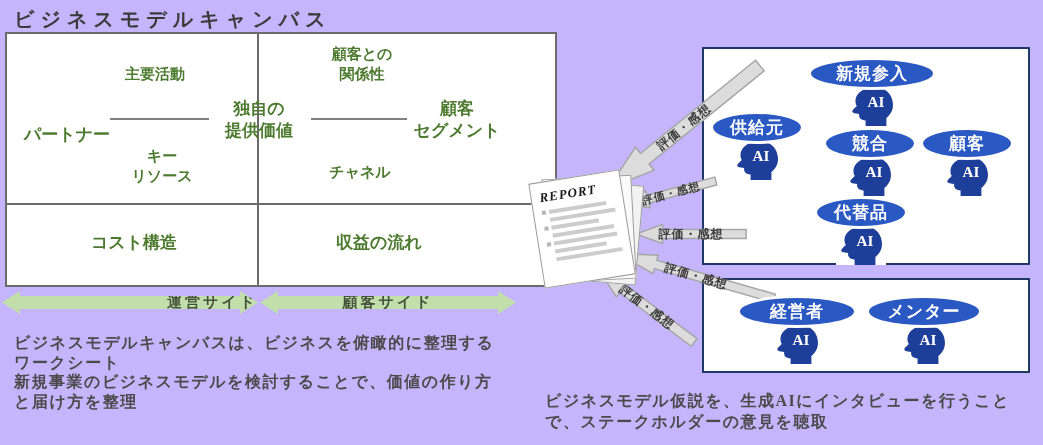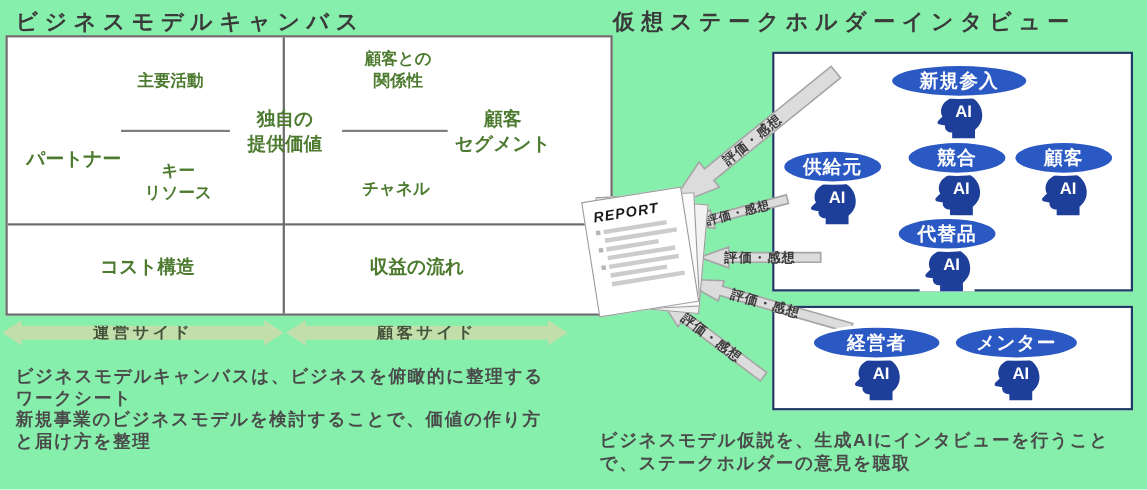--- a/index.html
+++ b/index.html
@@ -1,18 +1,18 @@
 <!DOCTYPE html>
 <html><head>
 <meta charset="utf-8">
 <style>
   html,body{margin:0;padding:0;background:#fff;}
   .stage{
-    position:relative;width:1043px;height:445px;background:#86efac;overflow:hidden;
-    font-family:Liberation Sans, sans-serif;
+    position:relative;width:1043px;height:445px;background:#c4b5fd;overflow:hidden;
+    font-family:Liberation Serif, serif;
   }
   
   .panel-title{
     position:absolute;font-size:20px;font-weight:bold;color:#3a3a3a;letter-spacing:6px;white-space:nowrap;
   }
   .lp-title{left:14px;top:6px;}
   .rp-title{left:557px;top:6px;}
   .caption{position:absolute;font-size:16px;font-weight:bold;color:#4a4a4a;letter-spacing:1.5px;line-height:19.5px;white-space:nowrap;}
   .lp-caption{left:14px;top:333px;}
   .rp-caption{left:545px;top:390px;line-height:21px;}
@@ -28,35 +28,35 @@
   .conn1{left:103px;width:99px;}
   .conn2{left:304px;width:96px;}
   .bmc-label{
     position:absolute;transform:translateX(-50%);text-align:center;
     color:#4c7a2e;font-weight:bold;white-space:nowrap;z-index:2;line-height:21px;
   }
   .fs15{font-size:15px;line-height:20px;}
   .fs17{font-size:17px;line-height:22px;}
   .l-activities{left:148px;top:30px;}
   .l-custrel{left:355px;top:10px;}
-  .l-partners{left:60px;top:100px;text-align:center;}
+  .l-partners{left:60px;top:90px;text-align:center;}
   .l-valueprop{left:252px;top:64px;}
   .l-custseg{left:450px;top:64px;}
   .l-resources{left:155px;top:112px;}
   .l-channels{left:353px;top:128px;}
   .l-cost{left:127px;top:198px;}
   .l-revenue{left:372px;top:198px;}
 
   
   .ga{
     position:absolute;top:291px;height:23px;background:#c2dfab;
     clip-path:polygon(0 50%,7% 0,7% 22%,93% 22%,93% 0,100% 50%,93% 100%,93% 78%,7% 78%,7% 100%);
     display:flex;align-items:center;justify-content:center;
   }
-  .ga-left{left:2px;width:256px;}
+  .ga-left{left:2px;width:256px;justify-content:flex-end;}
   .ga-right{left:260px;width:256px;}
   .ga span{font-size:15px;font-weight:bold;color:#45523b;letter-spacing:3px;}
 
   
   .stake-box{position:absolute;border:2px solid #1f3864;box-sizing:border-box;background:#fff;z-index:0;}
   .stake-box.upper{left:702px;top:47px;width:328px;height:218px;}
   .stake-box.lower{left:702px;top:278px;width:328px;height:95px;}
 
   
   .unit{position:absolute;width:130px;text-align:center;z-index:3;}
@@ -67,21 +67,21 @@
     color:#fff;font-weight:bold;font-size:17px;letter-spacing:1px;white-space:nowrap;
   }
   .u-shinki .ellipse{width:122px;}
   .u-keiei  .ellipse{width:114px;}
   .u-mentor .ellipse{width:110px;}
   .head-plate{
     position:relative;z-index:1;margin:-4px auto 0;width:50px;height:40px;background:#fff;
   }
   .head-plate svg{display:block;margin:0 auto;}
   .u-shinki{left:807px;top:57px;}
-  .u-kyokyu{left:692px;top:135px;}
+  .u-kyokyu{left:692px;top:111px;}
   .u-kyogo{left:805px;top:127px;}
   .u-kokyaku{left:902px;top:127px;}
   .u-daitai{left:796px;top:196px;}
   .u-keiei{left:732px;top:295px;}
   .u-mentor{left:859px;top:295px;}
 
   
   .garrow{position:absolute;z-index:2;display:flex;align-items:center;justify-content:center;}
   .garrow svg{position:absolute;inset:0;width:100%;height:100%;}
   .garrow .albl{
@@ -147,21 +147,20 @@
     <span>顧客サイド</span>
   </div>
 
   <div class="caption lp-caption">
     <div>ビジネスモデルキャンバスは、ビジネスを俯瞰的に整理する</div>
     <div>ワークシート</div>
     <div>新規事業のビジネスモデルを検討することで、価値の作り方</div>
     <div>と届け方を整理</div>
   </div>
 
-  <div class="panel-title rp-title">仮想ステークホルダーインタビュー</div>
 
   <div class="stake-box upper"></div>
   <div class="stake-box lower"></div>
 
   <div class="garrow a1">
     <svg viewBox="0 0 120 30" preserveAspectRatio="none">
       <polygon points="2,15 30,2 30,9 118,9 118,21 30,21 30,28" fill="#dcdcdc" stroke="#a6a6a6" stroke-width="1.5" vector-effect="non-scaling-stroke"></polygon>
     </svg>
     <span class="albl">評価・感想</span>
   </div>

